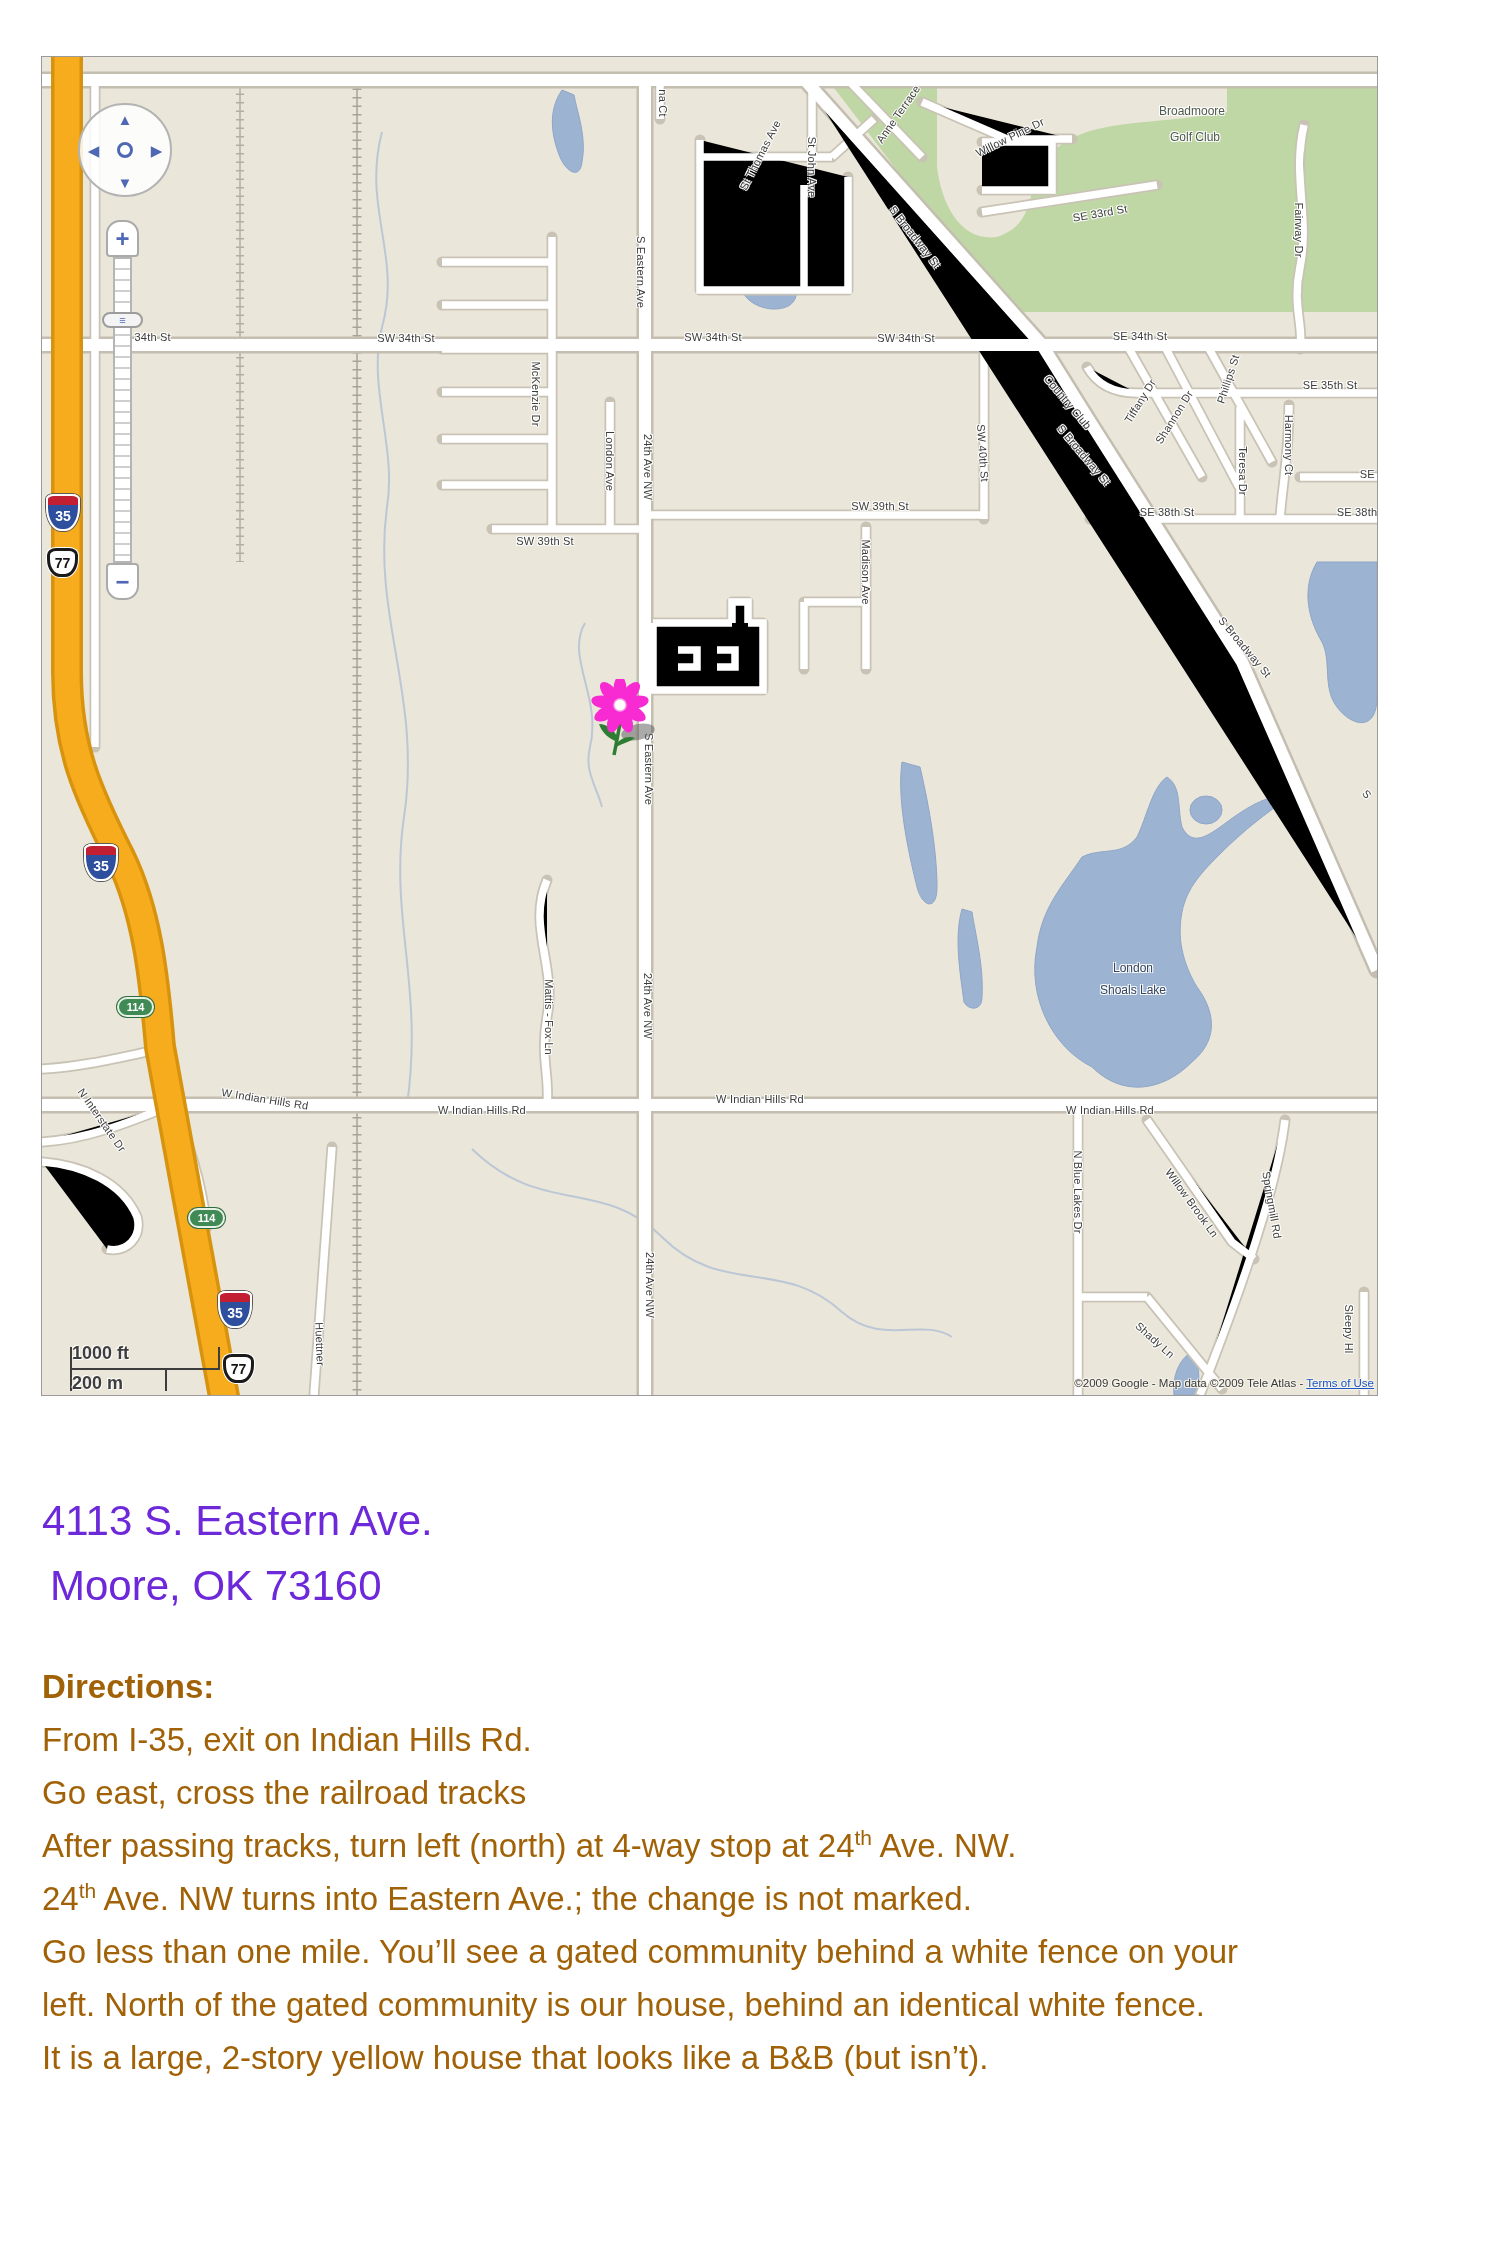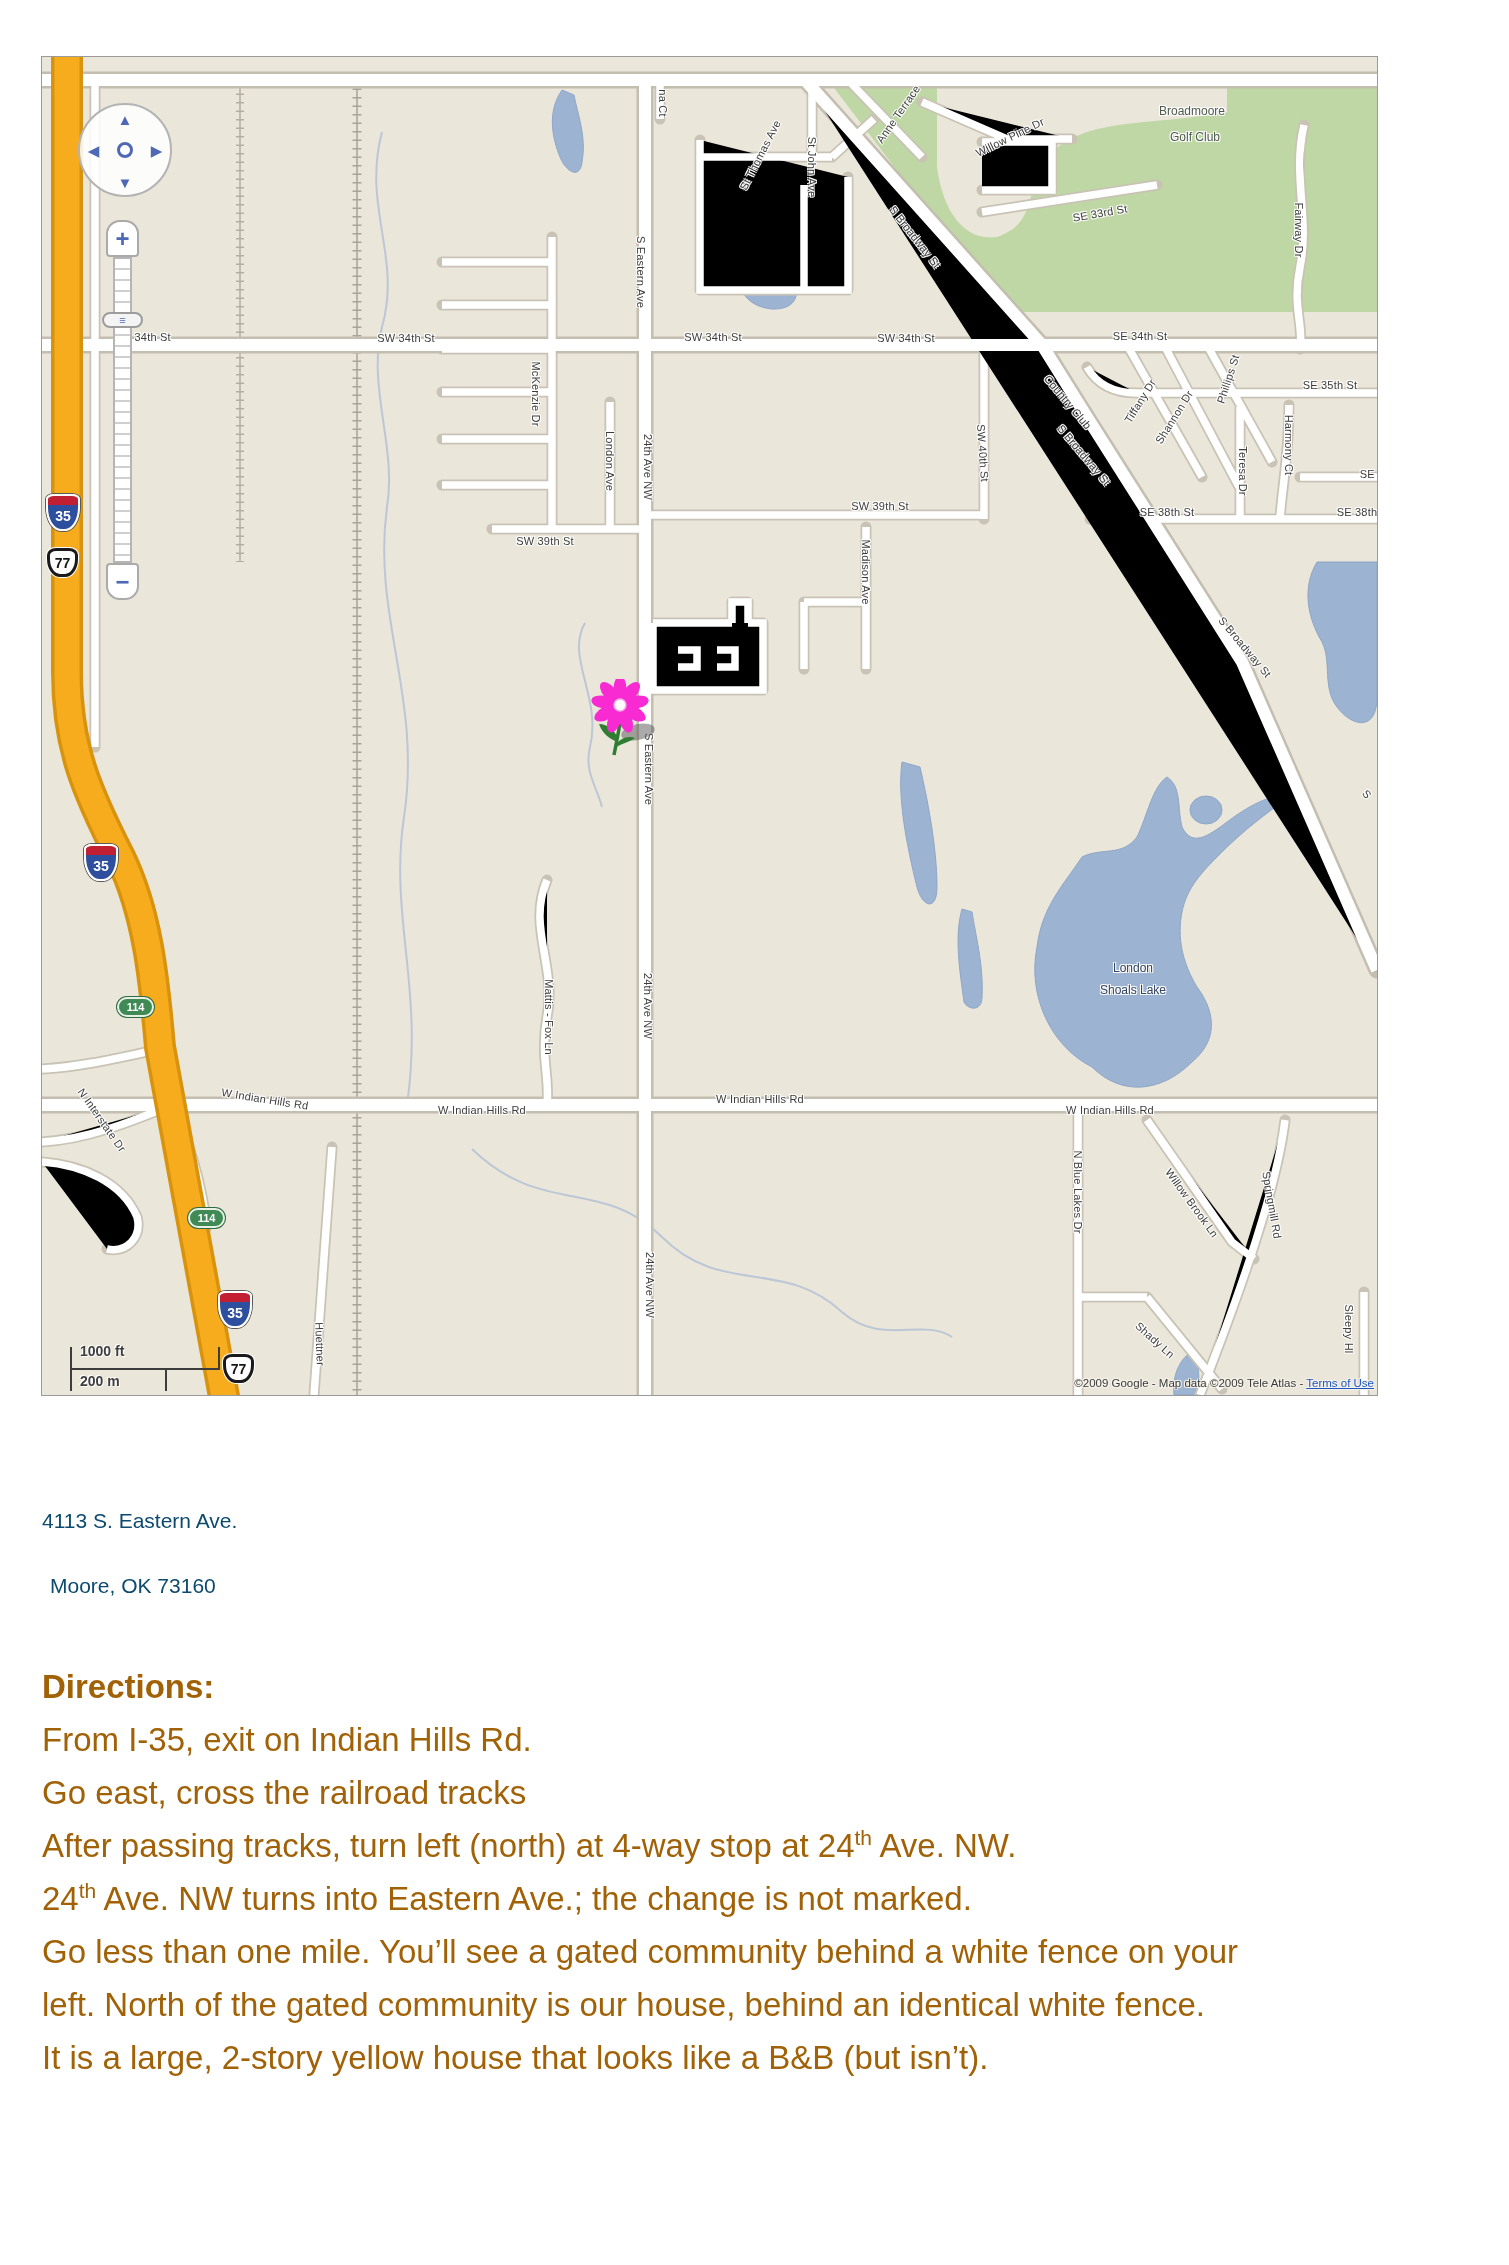--- a/index.html
+++ b/index.html
@@ -42,29 +42,29 @@
         background-image:repeating-linear-gradient(to bottom,#fff 0 9px,#cfcfcf 9px 11px);}
   .zhandle{position:absolute;left:60px;top:255px;width:41px;height:16px;background:#f4f4f4;
         border:2px solid #9c9c9c;border-radius:8px;box-sizing:border-box;
         display:flex;align-items:center;justify-content:center;color:#4f68b5;font-size:11px;line-height:8px;}
   
   .scale{position:absolute;left:24px;top:1280px;width:170px;height:60px;}
   .scale .bar{position:absolute;left:4px;top:31px;width:150px;height:2px;background:#3d3d3d;}
   .scale .t1{position:absolute;left:4px;top:10px;width:2px;height:44px;background:#3d3d3d;}
   .scale .t2{position:absolute;left:99px;top:31px;width:2px;height:23px;background:#3d3d3d;}
   .scale .t3{position:absolute;left:152px;top:10px;width:2px;height:23px;background:#3d3d3d;}
-  .scale .ft,.scale .m{position:absolute;left:14px;font-size:14px;font-weight:bold;color:#3d3d3d;
+  .scale .ft,.scale .m{position:absolute;left:6px;font-size:18px;font-weight:bold;color:#3d3d3d;
         text-shadow:1px 1px 0 #fff,-1px -1px 0 #fff;}
   .scale .ft{top:6px;} .scale .m{top:36px;}
   .copy{position:absolute;right:3px;top:1320px;font-size:11.5px;color:#3a3a3a;white-space:nowrap;
         text-shadow:-1px -1px 0 #f5f2ea,1px -1px 0 #f5f2ea,-1px 1px 0 #f5f2ea,1px 1px 0 #f5f2ea;}
   .copy a{color:#1a56c4;text-decoration:underline;cursor:pointer;}
   .marker{position:absolute;left:548px;top:622px;}
   
-  .address{position:absolute;left:42px;top:1492px;font-size:21px;line-height:57px;color:#0c4a6e;}
+  .address{position:absolute;left:42px;top:1492px;font-size:42px;line-height:57px;color:#6d28d9;}
   .directions{position:absolute;left:42px;top:1660px;font-size:33px;line-height:53px;color:#a16207;}
   .directions p{margin:0;}
   .directions .hd{font-weight:bold;}
   sup{font-size:21px;line-height:0;}
 </style>
 </head>
 <body>
 
 <div class="page">
 

